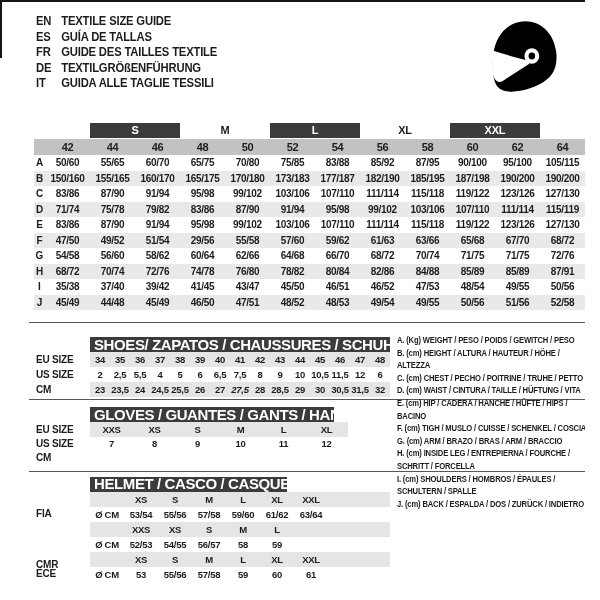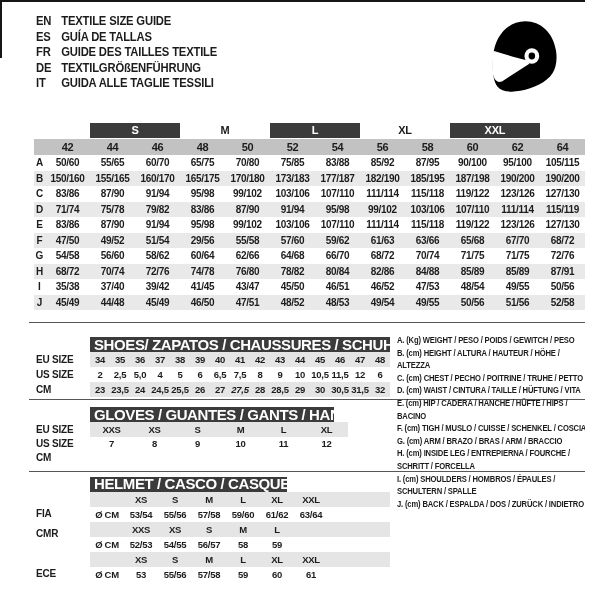--- a/index.html
+++ b/index.html
@@ -276,21 +276,21 @@
       <div class="s-cell" style="width: 20px;">44</div>
       <div class="s-cell" style="width: 20px;">45</div>
       <div class="s-cell" style="width: 20px;">46</div>
       <div class="s-cell" style="width: 20px;">47</div>
       <div class="s-cell" style="width: 20px;">48</div>
     </div>
     <div class="side-label" style="left: 36px; top: 353.5px;">EU SIZE</div>
     <div class="strip-row" style="left: 90px; top: 367px; width: 300px; height: 15px;">
       <div class="s-cell" style="width: 20px;">2</div>
       <div class="s-cell" style="width: 20px;">2,5</div>
-      <div class="s-cell" style="width: 20px;">5,0</div>
+      <div class="s-cell" style="width: 20px;">5,5</div>
       <div class="s-cell" style="width: 20px;">4</div>
       <div class="s-cell" style="width: 20px;">5</div>
       <div class="s-cell" style="width: 20px;">6</div>
       <div class="s-cell" style="width: 20px;">6,5</div>
       <div class="s-cell" style="width: 20px;">7,5</div>
       <div class="s-cell" style="width: 20px;">8</div>
       <div class="s-cell" style="width: 20px;">9</div>
       <div class="s-cell" style="width: 20px;">10</div>
       <div class="s-cell" style="width: 20px;">10,5</div>
       <div class="s-cell" style="width: 20px;">11,5</div>
@@ -367,21 +367,21 @@
     </div>
     <div class="strip-row" style="left: 90px; top: 536.5px; width: 300px; height: 15px;">
       <div class="s-cell" style="width: 34px;">Ø CM</div>
       <div class="s-cell" style="width: 34px;">52/53</div>
       <div class="s-cell" style="width: 34px;">54/55</div>
       <div class="s-cell" style="width: 34px;">56/57</div>
       <div class="s-cell" style="width: 34px;">58</div>
       <div class="s-cell" style="width: 34px;">59</div>
       <div class="s-cell" style="width: 34px;"></div>
     </div>
-    <div class="side-label" style="left: 36px; top: 528px;">CMR</div>
+    <div class="side-label" style="left: 36px; top: 559px;">CMR</div>
     <div class="strip-row shaded" style="left: 90px; top: 551.5px; width: 300px; height: 15px;">
       <div class="s-cell" style="width: 34px;"></div>
       <div class="s-cell" style="width: 34px;">XS</div>
       <div class="s-cell" style="width: 34px;">S</div>
       <div class="s-cell" style="width: 34px;">M</div>
       <div class="s-cell" style="width: 34px;">L</div>
       <div class="s-cell" style="width: 34px;">XL</div>
       <div class="s-cell" style="width: 34px;">XXL</div>
     </div>
     <div class="strip-row" style="left: 90px; top: 566.5px; width: 300px; height: 15px;">

